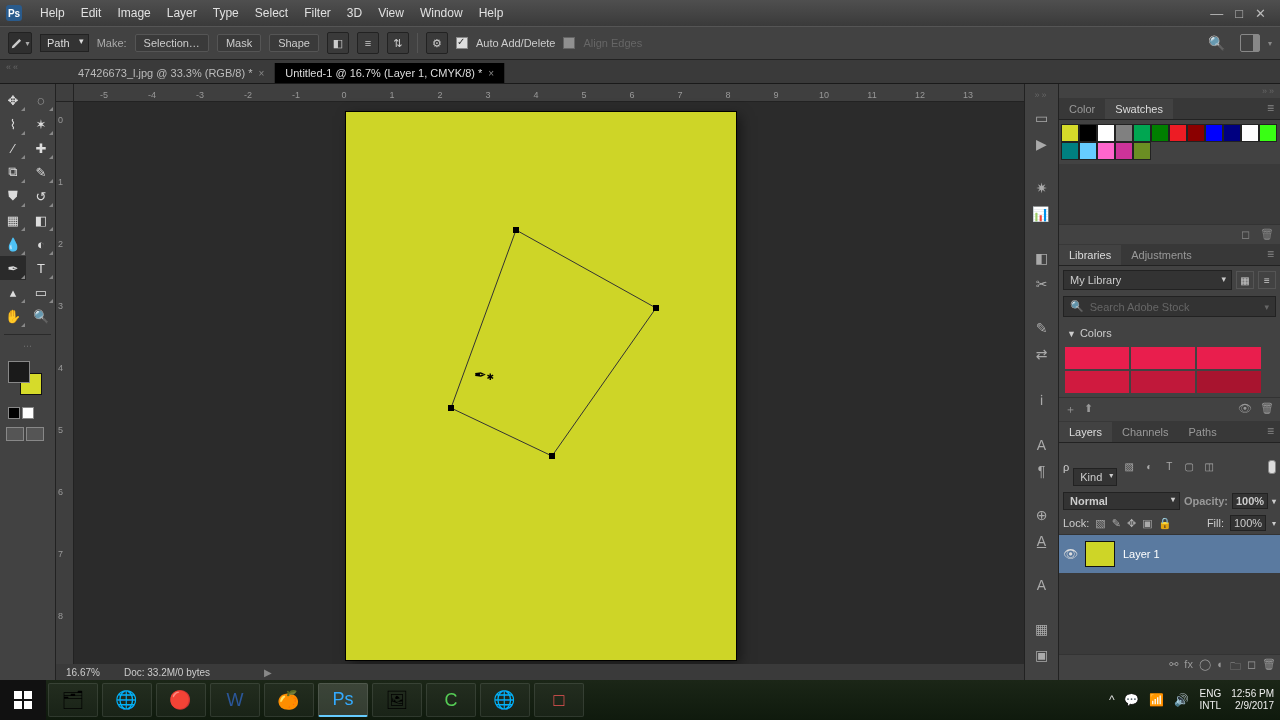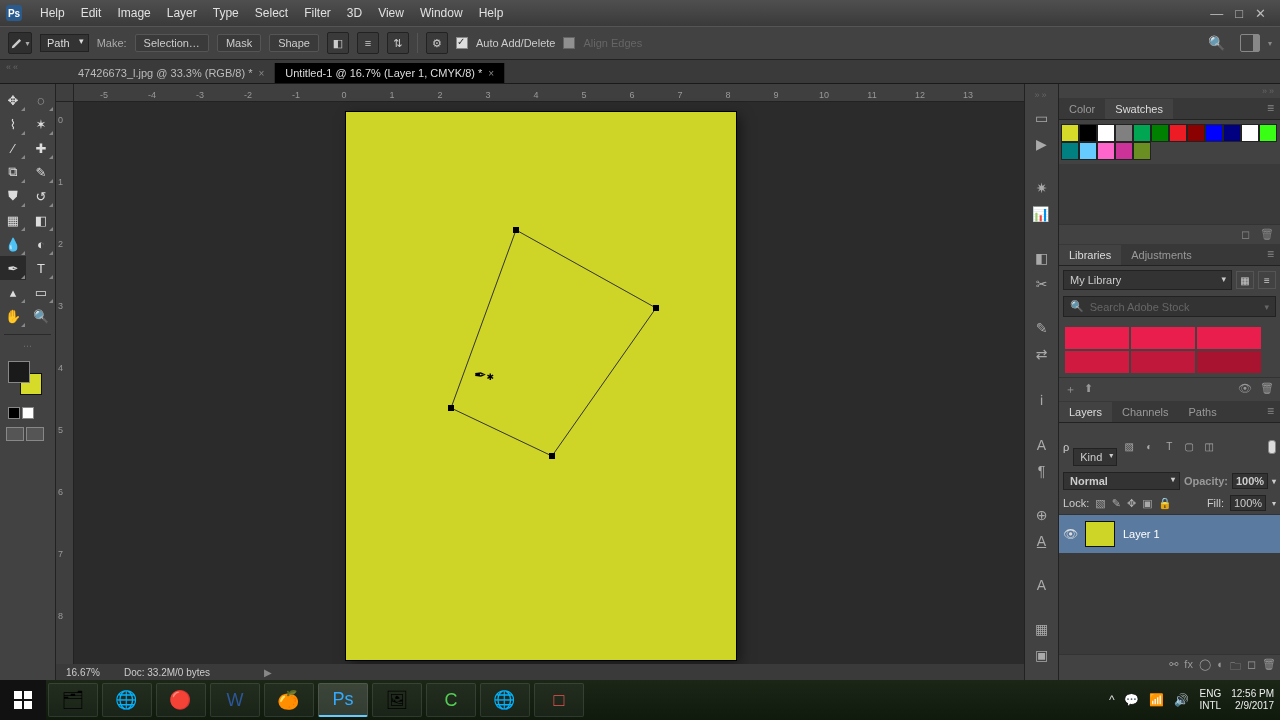--- a/index.html
+++ b/index.html
@@ -360,20 +360,21 @@
     <div class="lib-header">
       <div class="lib-select">My Library</div>
       <div class="lib-view">▦</div>
       <div class="lib-view">≡</div>
     </div>
     <div class="lib-search">
       <span>🔍</span>
       <span style="color:#666;">Search Adobe Stock</span>
       <span style="margin-left:auto;font-size:9px;">▾</span>
     </div>
+    <div class="lib-section"><span class="caret">▼</span><span>Colors</span></div>
     <div class="lib-colors" id="lib-colors">
         <div class="lib-color" style="background: rgb(233, 30, 77);"></div>
         <div class="lib-color" style="background: rgb(233, 30, 77);"></div>
         <div class="lib-color" style="background: rgb(233, 30, 77);"></div>
         <div class="lib-color" style="background: rgb(208, 26, 63);"></div>
         <div class="lib-color" style="background: rgb(192, 24, 58);"></div>
         <div class="lib-color" style="background: rgb(168, 20, 47);"></div>
       </div>
     <div class="lib-footer">
       <span>＋</span>

